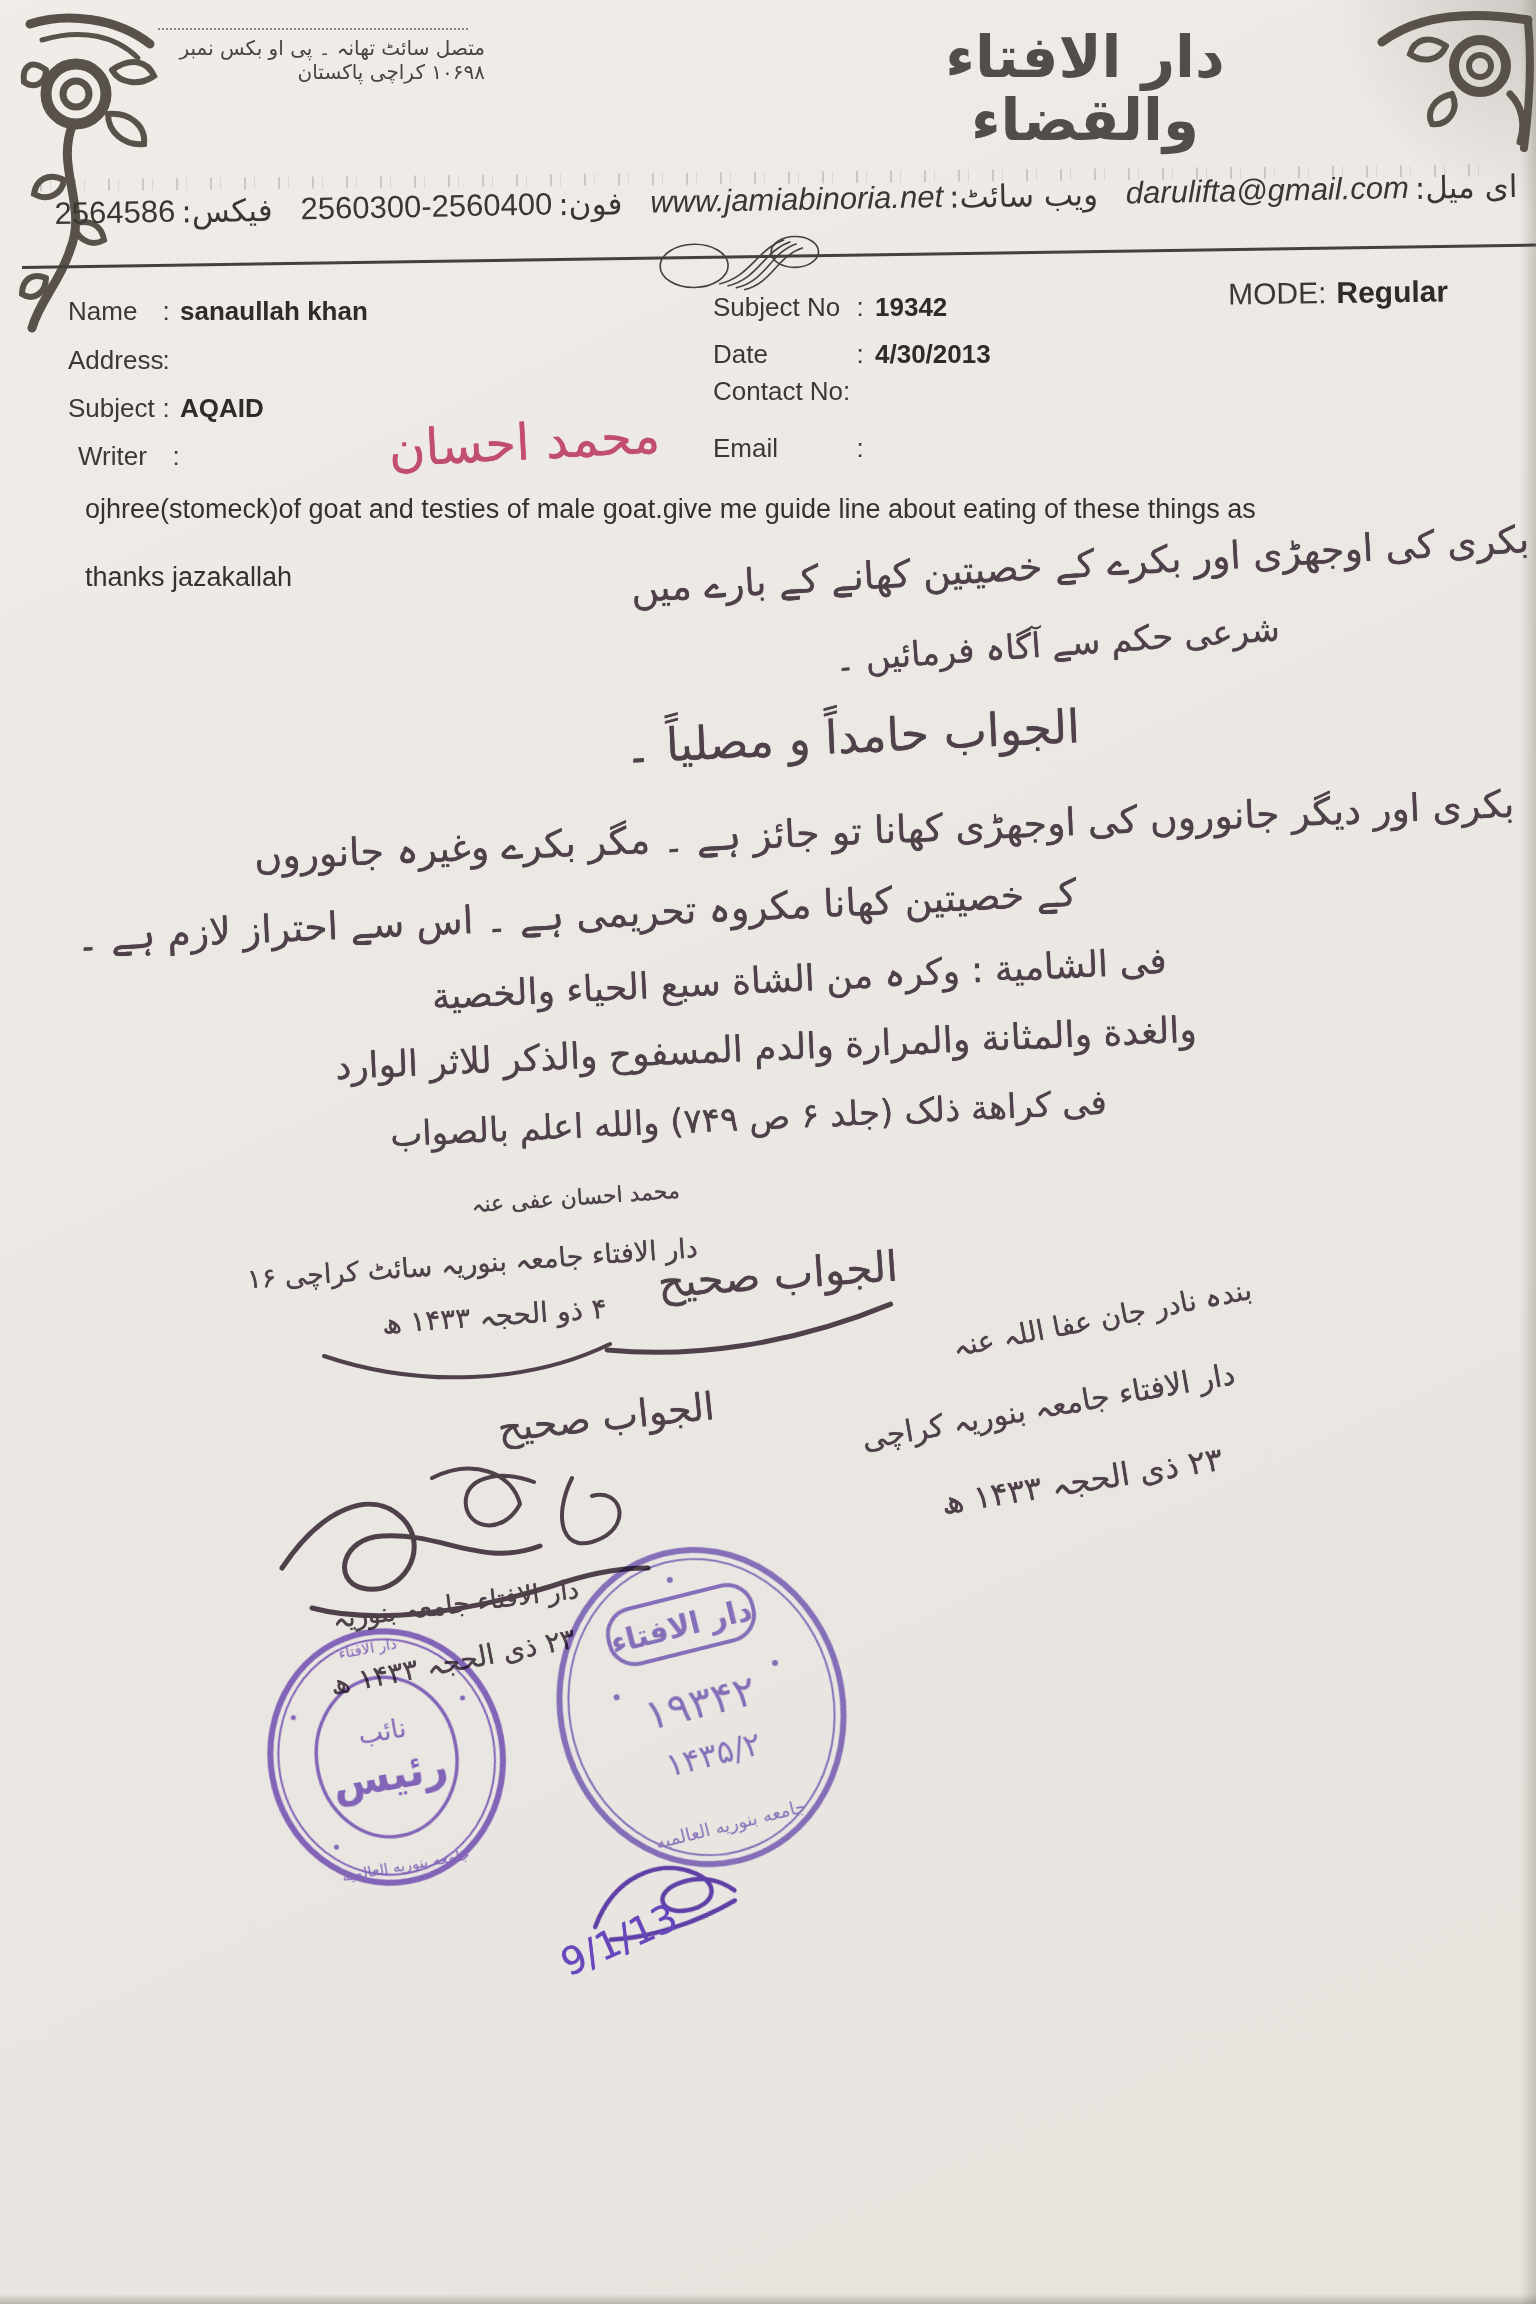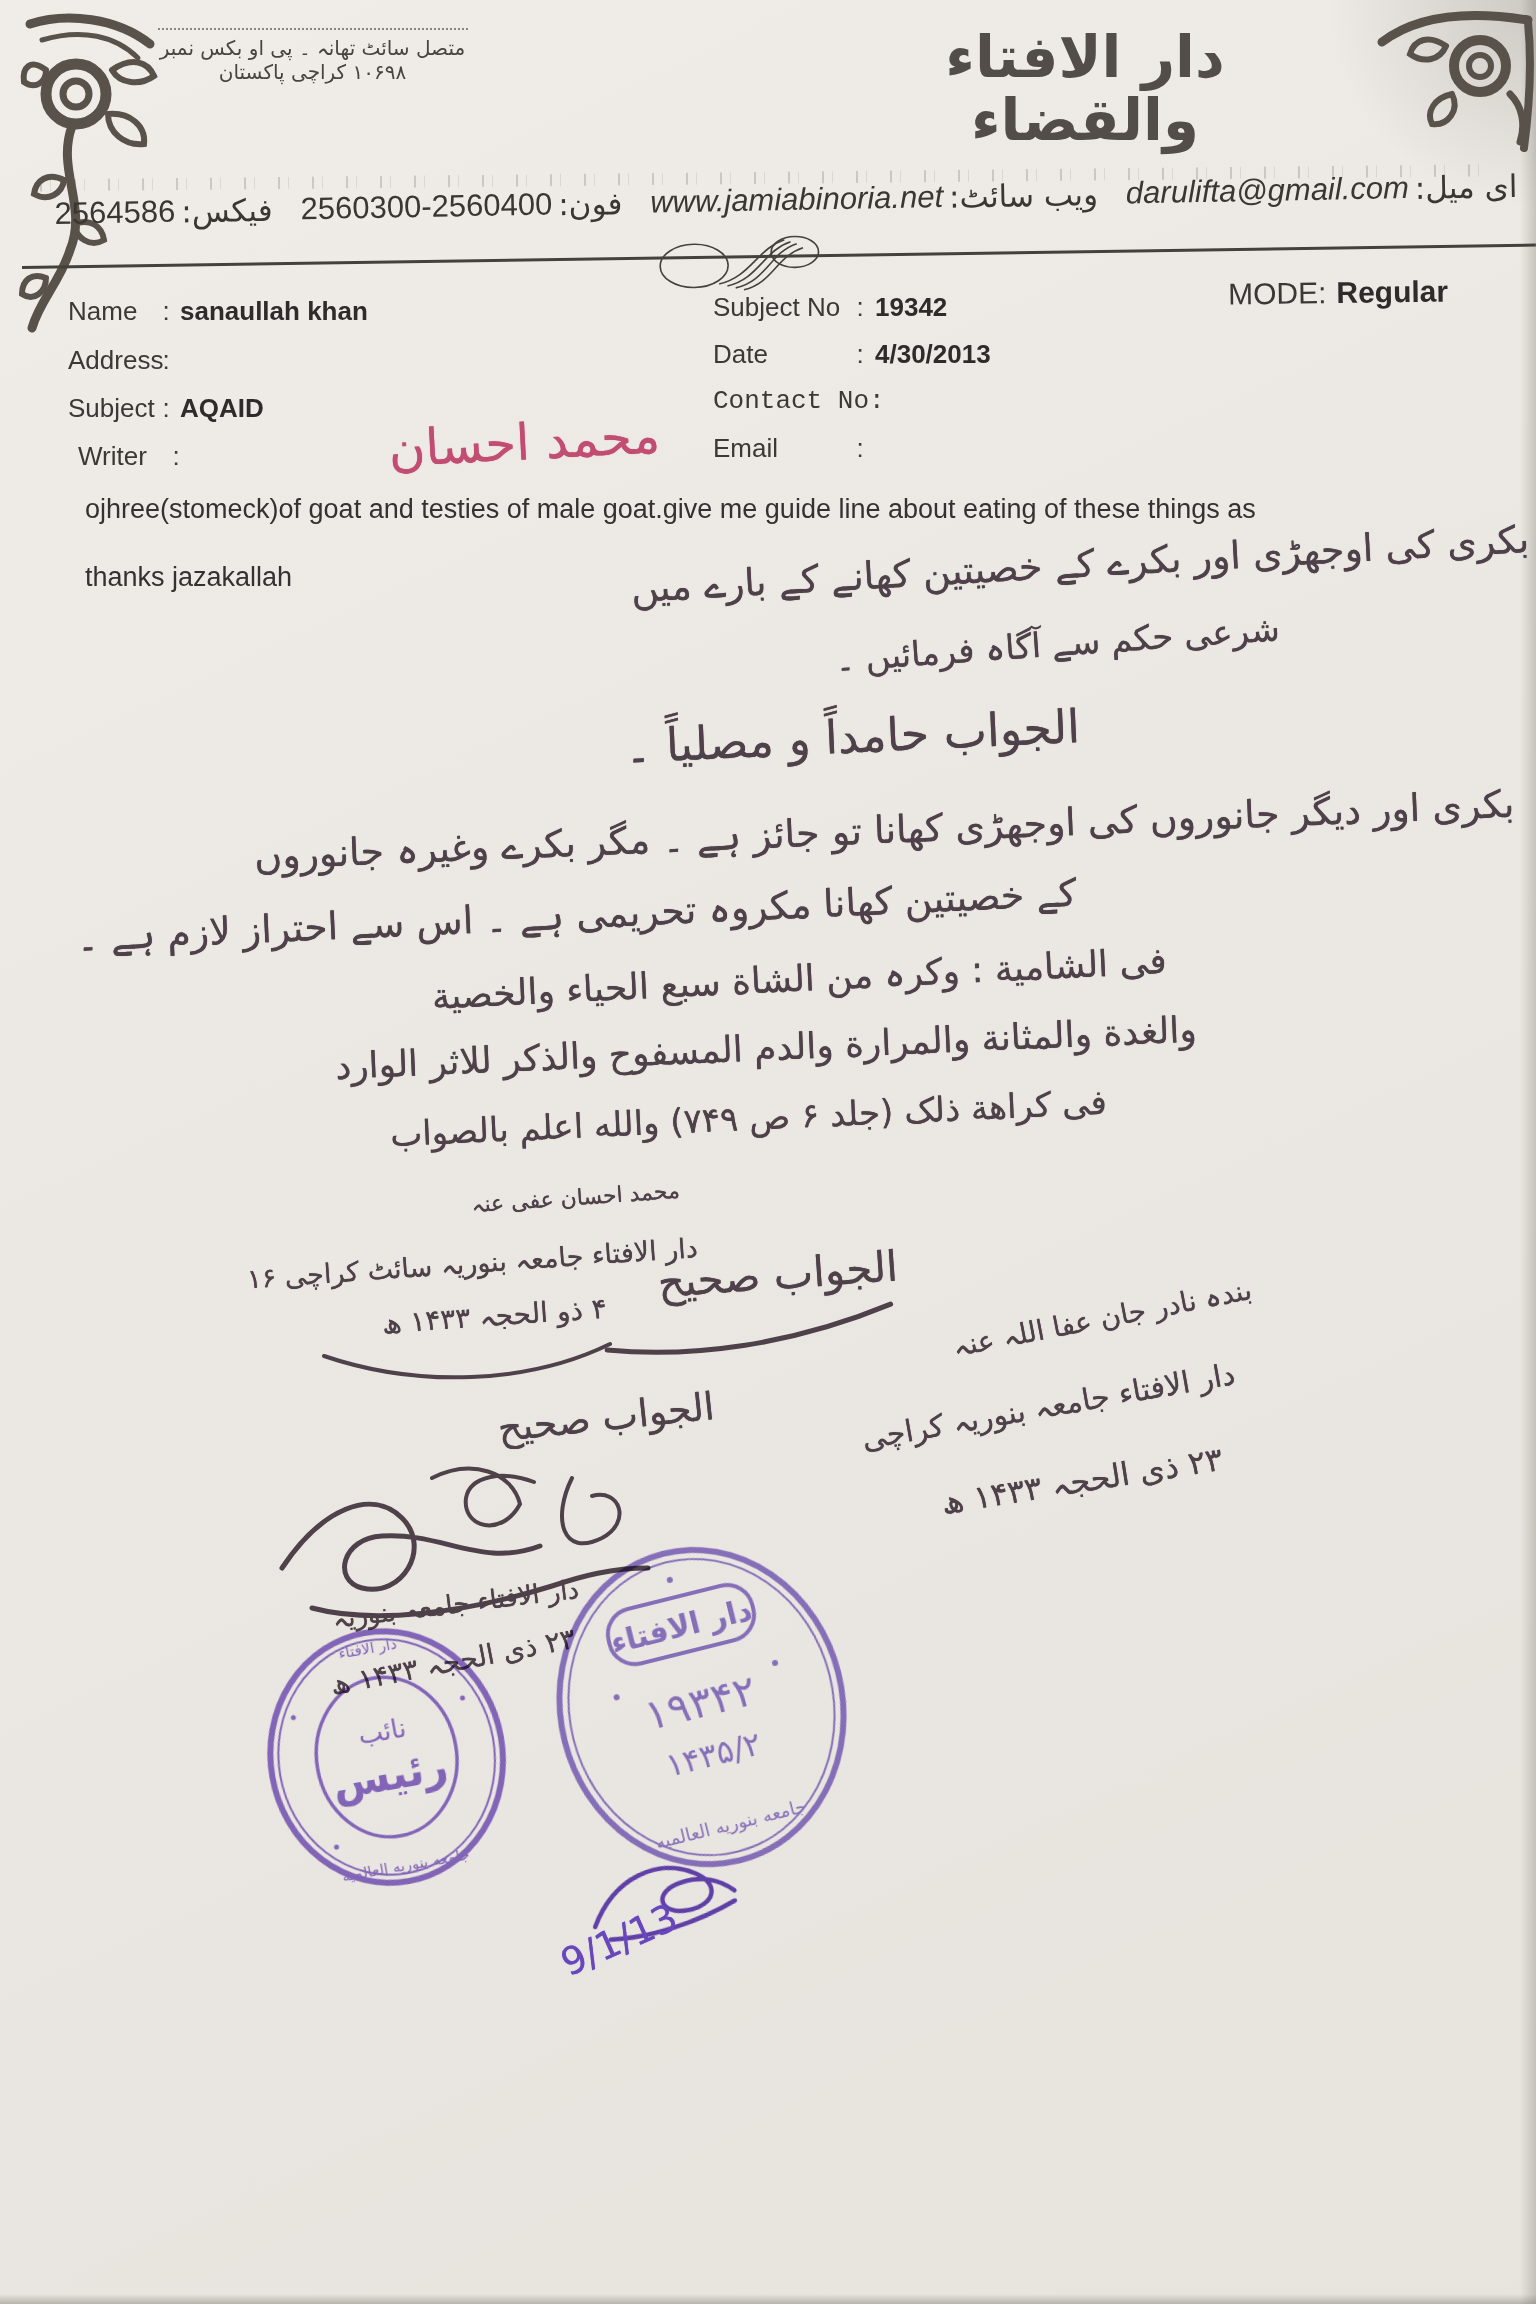--- a/index.html
+++ b/index.html
@@ -72,21 +72,21 @@
         <path d="M70,44 C52,32 38,38 34,52 C48,62 64,58 70,44" stroke-width="6"></path>
         <path d="M76,92 C58,96 50,110 56,122 C72,124 84,108 76,92" stroke-width="6"></path>
         <path d="M134,92 C146,104 150,122 144,140" stroke-width="7"></path>
         <path d="M152,20 C156,60 154,100 148,146" stroke-width="8"></path>
       </g>
     </svg>
   </div>
 
   <div class="abs" style="left:140px;top:24px;width:345px;text-align:center;">
     <div style="width:310px;margin:4px auto 6px auto;border-bottom:2px dotted #8a857f;"></div>
-    <div class="urdu" style="font-size:20px;color:#49443f;">متصل سائٹ تھانہ ۔ پی او بکس نمبر ۱۰۶۹۸ کراچی پاکستان</div>
+    <div class="urdu" style="font-size:20px;color:#49443f;text-align:right;">متصل سائٹ تھانہ ۔ پی او بکس نمبر ۱۰۶۹۸ کراچی پاکستان</div>
   </div>
 
   <div class="abs calli" style="left:850px;top:26px;width:470px;text-align:center;font-size:58px;line-height:63px;color:#524d48;">دار الافتاء والقضاء</div>
 
   <div class="abs faintline" style="left:30px;top:172px;width:1450px;transform:rotate(-0.6deg);"></div>
 
   <div class="abs row" style="left:55px;top:196px;width:1480px;gap:6px;transform:rotate(-1.1deg);transform-origin:left bottom;">
     <span class="contact-seg">2564586</span>
     <span class="contact-seg urdu" style="margin-right:22px;">فیکس:</span>
     <span class="contact-seg">2560300-2560400</span>
@@ -141,21 +141,21 @@
   <div class="abs row" style="left:713px;top:292px;">
     <span class="lbl" style="width:132px;">Subject No</span>
     <span class="colon" style="width:30px;text-align:center;">:</span>
     <span class="val">19342</span>
   </div>
   <div class="abs row" style="left:713px;top:339px;">
     <span class="lbl" style="width:132px;">Date</span>
     <span class="colon" style="width:30px;text-align:center;">:</span>
     <span class="val">4/30/2013</span>
   </div>
-  <div class="abs row" style="left:713px;top:386px;font-family:Liberation Mono, monospace;">
+  <div class="abs row" style="left:713px;top:376px;">
     <span class="lbl">Contact No:</span>
   </div>
   <div class="abs row" style="left:713px;top:433px;">
     <span class="lbl" style="width:132px;">Email</span>
     <span class="colon" style="width:30px;text-align:center;">:</span>
   </div>
 
   <div class="abs printed" style="left:85px;top:492px;width:1430px;font-size:27px;line-height:34px;">ojhree(stomeck)of goat and testies of male goat.give me guide line about eating of these things as</div>
   <div class="abs printed" style="left:85px;top:562px;width:600px;font-size:27px;">thanks jazakallah</div>
 

